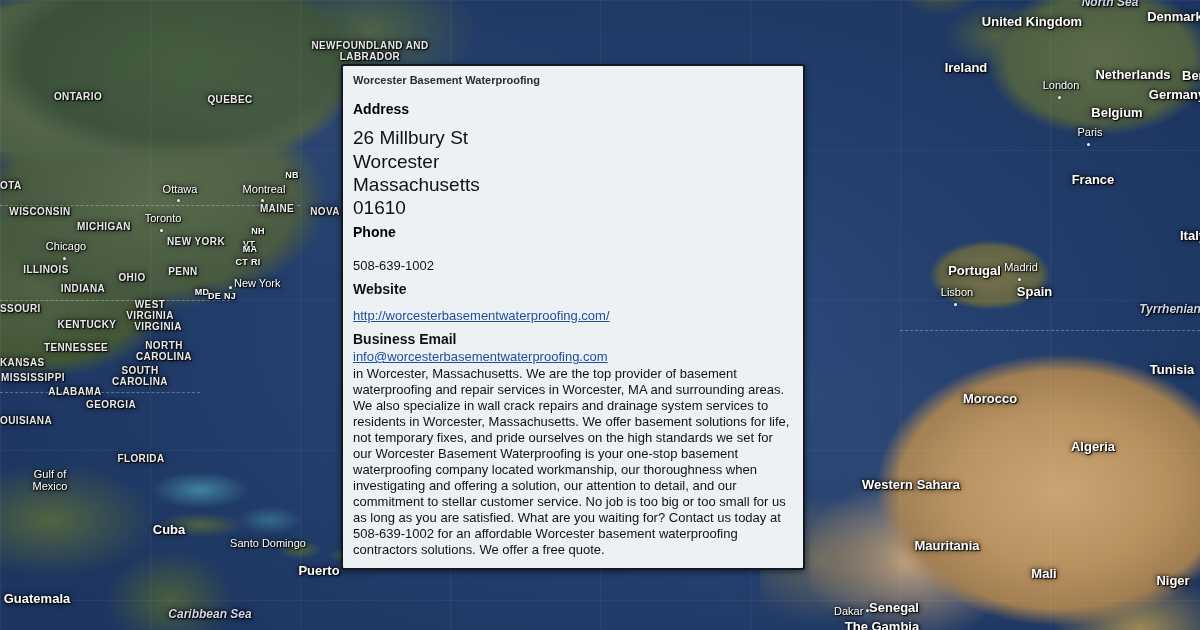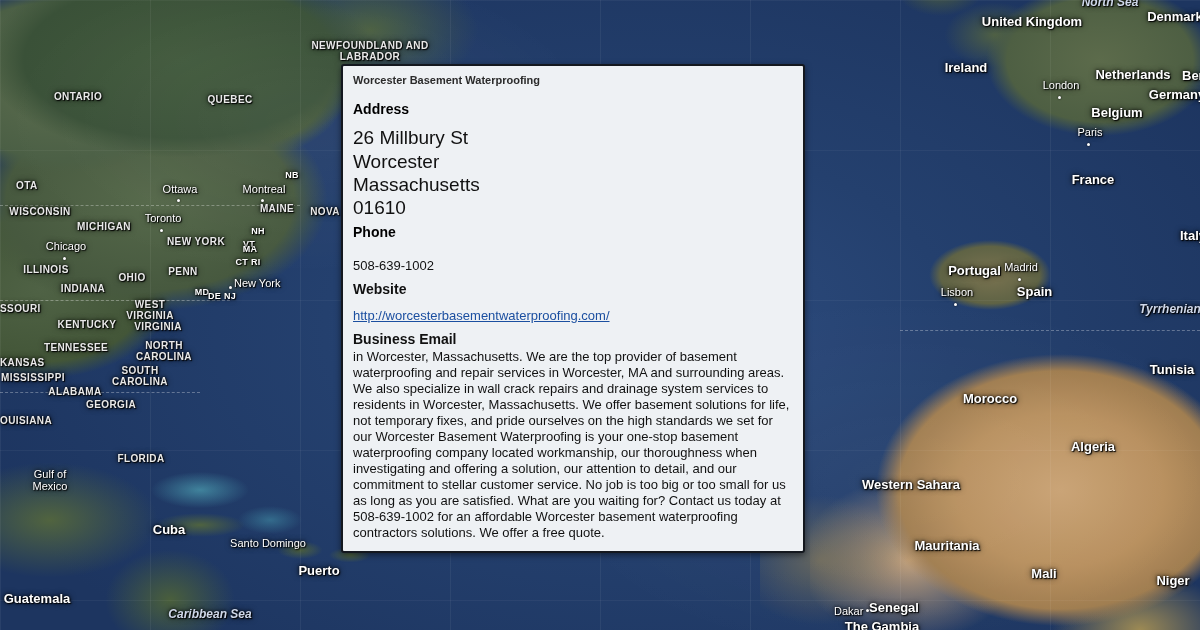--- a/index.html
+++ b/index.html
@@ -260,21 +260,21 @@
   <div class="lbl region ctr" style="left:76px;  top:342px;">TENNESSEE</div>
   <div class="lbl region ctr" style="left:164px; top:340px; width:74px; white-space:normal;">NORTH CAROLINA</div>
   <div class="lbl region ctr" style="left:140px; top:365px; width:74px; white-space:normal;">SOUTH CAROLINA</div>
   <div class="lbl region ctr" style="left:33px;  top:372px;">MISSISSIPPI</div>
   <div class="lbl region ctr" style="left:75px;  top:386px;">ALABAMA</div>
   <div class="lbl region ctr" style="left:111px; top:399px;">GEORGIA</div>
   <div class="lbl region ctr" style="left:141px; top:453px;">FLORIDA</div>
   <div class="lbl region" style="left:0px;   top:357px;">KANSAS</div>
   <div class="lbl region" style="left:0px;   top:415px;">OUISIANA</div>
   <div class="lbl region" style="left:0px;   top:303px;">SSOURI</div>
-  <div class="lbl region" style="left:0px;   top:180px;margin-left:16px;">OTA</div>
+  <div class="lbl region" style="left:0px;   top:180px;">OTA</div>
   <div class="lbl city" style="left:20px;  top:468px; width:60px; white-space:normal; text-align:center;">Gulf of Mexico</div>
 
   <div class="city-dot" style="left:177px; top:199px;"></div>
   <div class="lbl city ctr" style="left:180px; top:183px;">Ottawa</div>
 
   <div class="city-dot" style="left:261px; top:199px;"></div>
   <div class="lbl city ctr" style="left:264px; top:183px;">Montreal</div>
 
   <div class="city-dot" style="left:160px; top:229px;"></div>
   <div class="lbl city ctr" style="left:163px; top:212px;">Toronto</div>
@@ -313,17 +313,18 @@
 
     <h3>Phone</h3>
     <div class="blank"></div>
     <p class="phone">508-639-1002</p>
 
     <div class="label-bold">Website</div>
     <div class="blank"></div>
     <a href="#">http://worcesterbasementwaterproofing.com/</a>
 
     <div class="label-bold">Business Email</div>
+    <a href="#">info@worcesterbasementwaterproofing.com</a>
 
     <p class="desc">in Worcester, Massachusetts. We are the top provider of basement waterproofing and repair services in Worcester, MA and surrounding areas. We also specialize in wall crack repairs and drainage system services to residents in Worcester, Massachusetts. We offer basement solutions for life, not temporary fixes, and pride ourselves on the high standards we set for our Worcester Basement Waterproofing is your one-stop basement waterproofing company located workmanship, our thoroughness when investigating and offering a solution, our attention to detail, and our commitment to stellar customer service. No job is too big or too small for us as long as you are satisfied. What are you waiting for? Contact us today at 508-639-1002 for an affordable Worcester basement waterproofing contractors solutions. We offer a free quote.</p>
   </div>
 
 </div>
 
 </body></html>

